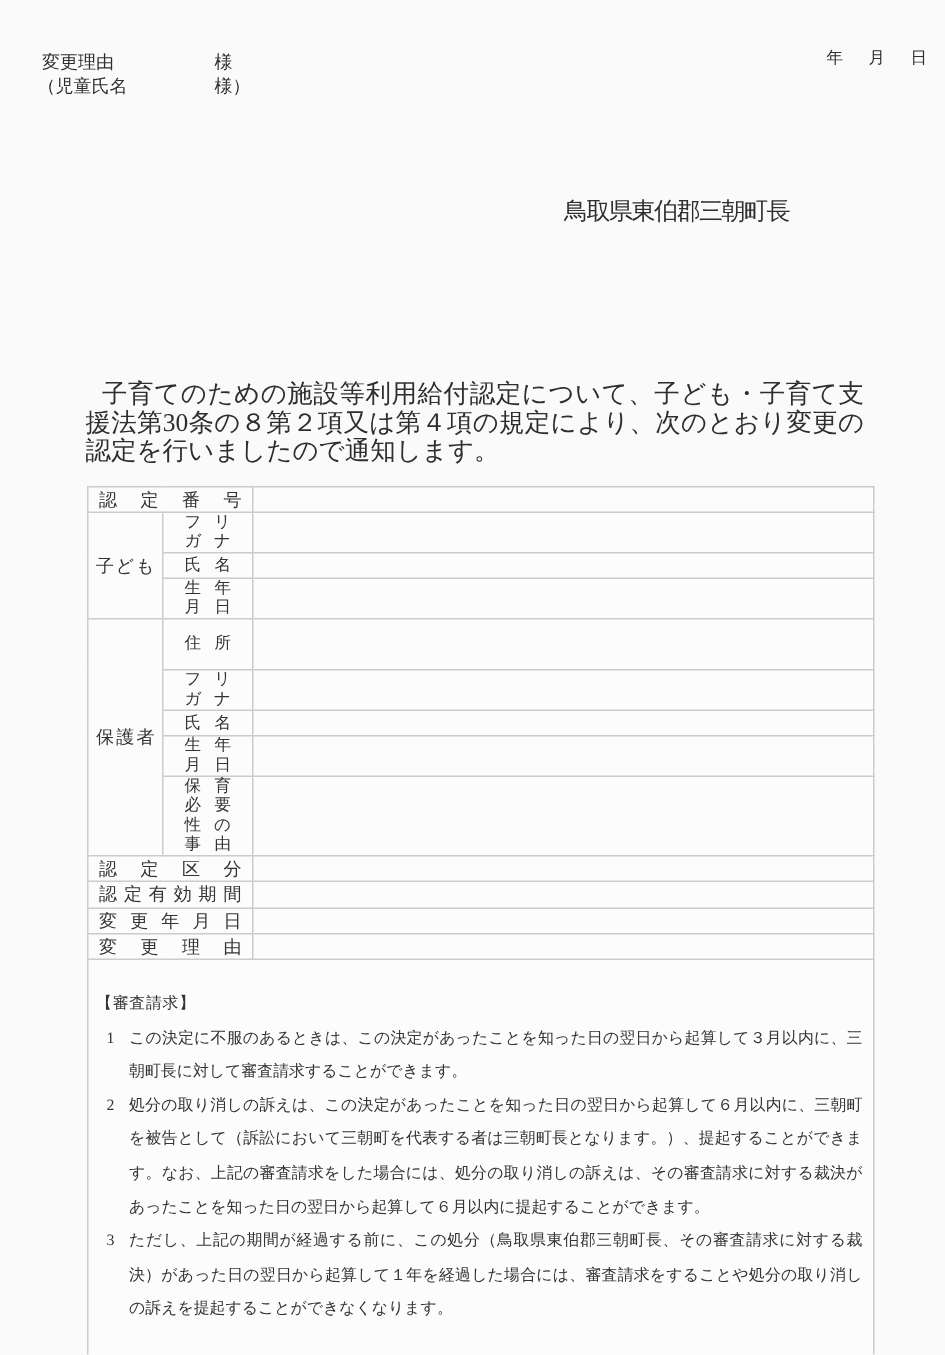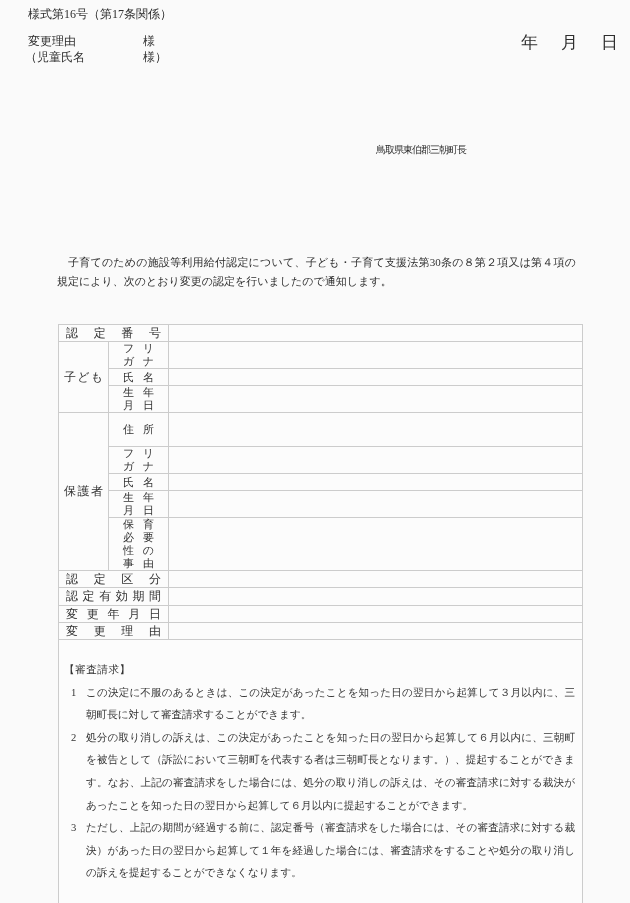--- a/index.html
+++ b/index.html
@@ -11,29 +11,29 @@
   }
   .page { position:relative; width:630px; height:903px; overflow:hidden; }
 
   .form-number { position:absolute; left:28px; top:6px; font-size:12px; }
 
   .addressee { position:absolute; left:25px; top:33px; font-size:12px; line-height:16px; }
   .addr-line { display:flex; }
   .addr-label { display:inline-block; width:118px; }
   .addr-line.first .addr-label { text-indent:3px; }
 
-  .date-line { position:absolute; top:31px; right:9px; font-size:17px; letter-spacing:3px; }
+  .date-line { position:absolute; top:31px; right:9px; font-size:11px; letter-spacing:3px; }
 
-  .issuer { position:absolute; left:376px; top:131px; font-size:10px; letter-spacing:-1px;margin-top:12px; }
+  .issuer { position:absolute; left:376px; top:131px; font-size:16px; letter-spacing:-1px; }
 
   .title { position:absolute; left:0; top:197px; width:100%; margin:0;
            text-align:center; font-size:23px; font-weight:normal; }
 
   .intro { position:absolute; left:57px; top:253px; width:519px; margin:0;
-           font-size:11px; line-height:19px; text-align:justify; text-indent:11px; }
+           font-size:17px; line-height:19px; text-align:justify; text-indent:11px; }
 
   table.main-table { position:absolute; left:58px; top:324px; width:524px;
                      border-collapse:collapse; table-layout:fixed; }
   col.c1 { width:50px; } col.c2 { width:60px; } col.c3 { width:414px; }
   table.main-table td { border:1px solid #cccccc; background:#fcfcfc; }
   tr.h17 { height:17px; } tr.h18 { height:18px; } tr.h34 { height:34px; }
   td.lbl { color:#333333; text-align:justify; text-align-last:justify;
            line-height:13px; vertical-align:middle; }
   td.wide { font-size:12px; padding:0 7px; }
   td.grp  { font-size:12px; padding:0 5px; }
@@ -46,21 +46,20 @@
   .rr-heading { letter-spacing:0.5px; }
   .rr-item { display:flex; }
   .rr-num  { flex:0 0 22px; box-sizing:border-box; padding-left:7px; }
   .rr-text { flex:1; text-align:justify; }
 </style>
 </head>
 <body>
 
 <div class="page">
 
-  <div class="form-number">様式第16号（第17条関係）</div>
 
   <div class="addressee">
     <div class="addr-line first">
       <span class="addr-label">変更理由</span>
       <span>様</span>
     </div>
     <div class="addr-line">
       <span class="addr-label">（児童氏名</span>
       <span>様）</span>
     </div>
@@ -140,20 +139,20 @@
           <div class="rr-item">
             <span class="rr-num">1</span>
             <span class="rr-text">この決定に不服のあるときは、この決定があったことを知った日の翌日から起算して３月以内に、三朝町長に対して審査請求することができます。</span>
           </div>
           <div class="rr-item">
             <span class="rr-num">2</span>
             <span class="rr-text">処分の取り消しの訴えは、この決定があったことを知った日の翌日から起算して６月以内に、三朝町を被告として（訴訟において三朝町を代表する者は三朝町長となります。）、提起することができます。なお、上記の審査請求をした場合には、処分の取り消しの訴えは、その審査請求に対する裁決があったことを知った日の翌日から起算して６月以内に提起することができます。</span>
           </div>
           <div class="rr-item">
             <span class="rr-num">3</span>
-            <span class="rr-text">ただし、上記の期間が経過する前に、認定番号（審査請求をした場合には、その審査請求に対する裁決）があった日の翌日から起算して１年を経過した場合には、審査請求をすることや処分の取り消しの訴えを提起することができなくなります。</span>
+            <span class="rr-text">ただし、上記の期間が経過する前に、この処分（鳥取県東伯郡三朝町長、その審査請求に対する裁決）があった日の翌日から起算して１年を経過した場合には、審査請求をすることや処分の取り消しの訴えを提起することができなくなります。</span>
           </div>
         </td>
       </tr>
     </tbody>
   </table>
 
 </div>
 
 </body></html>

